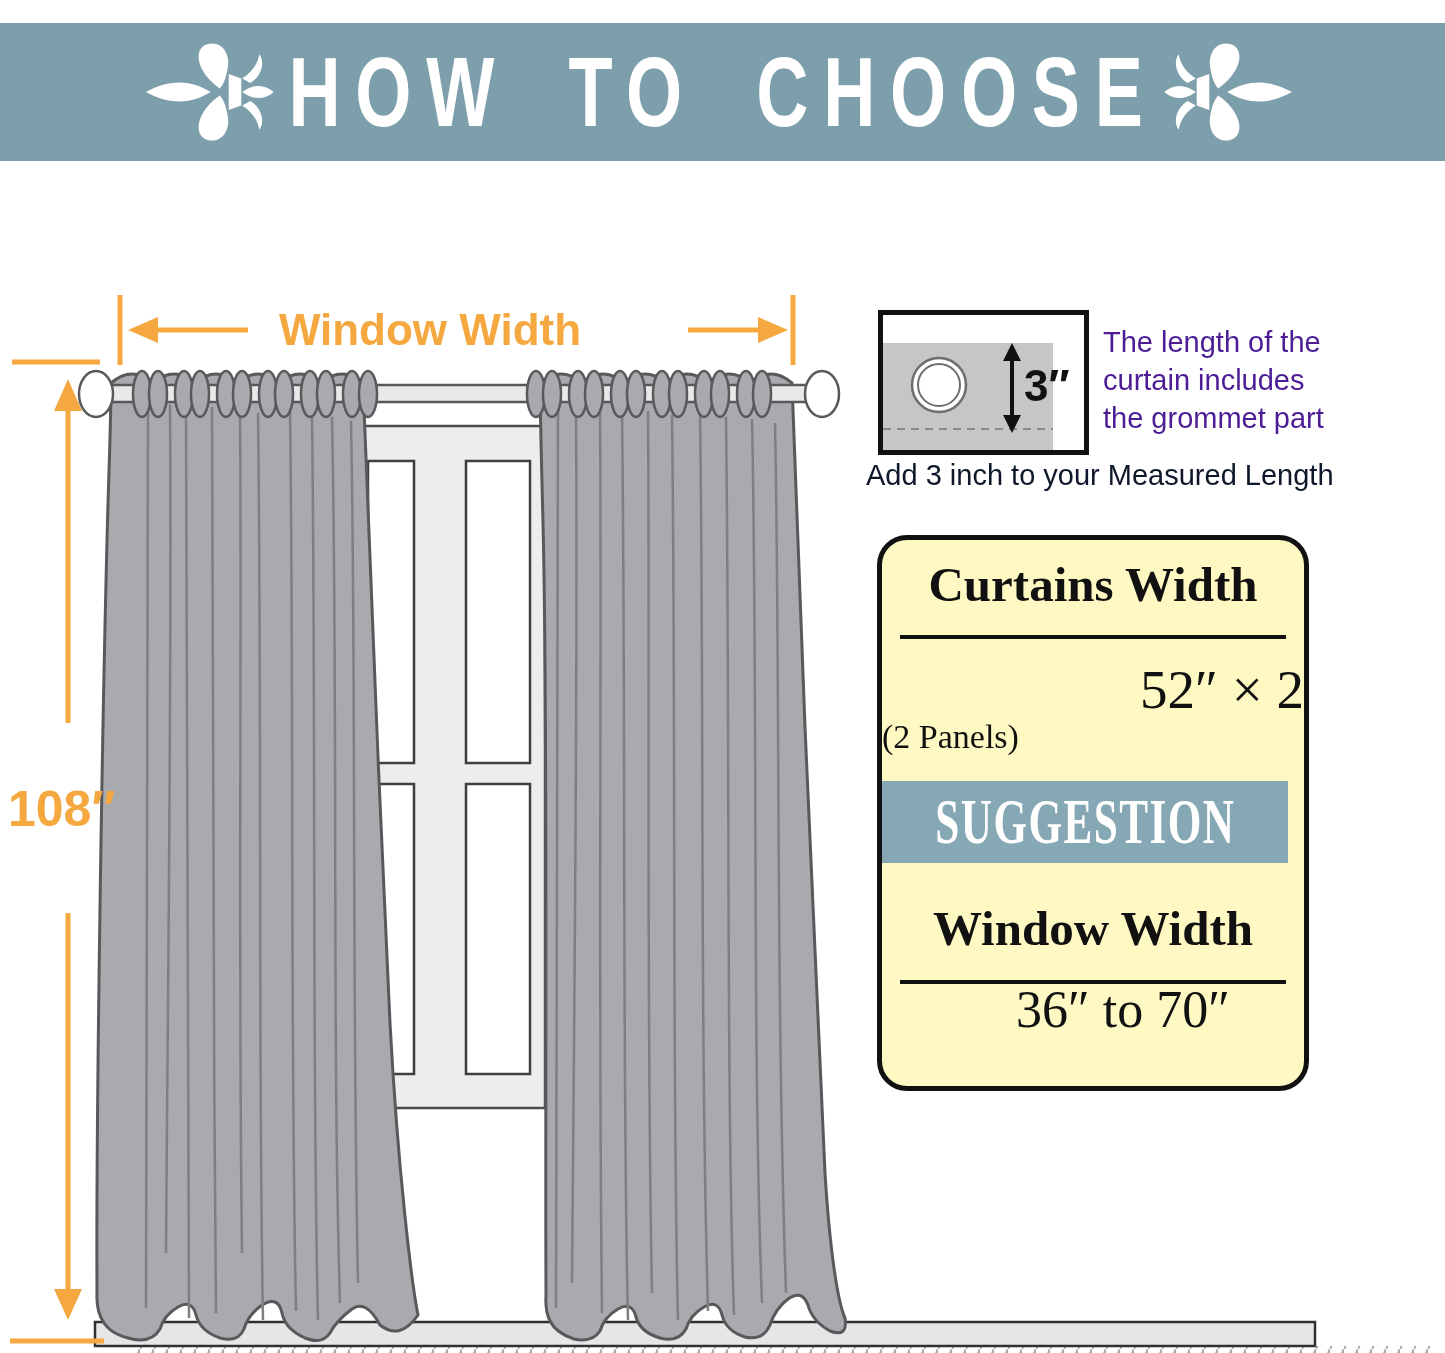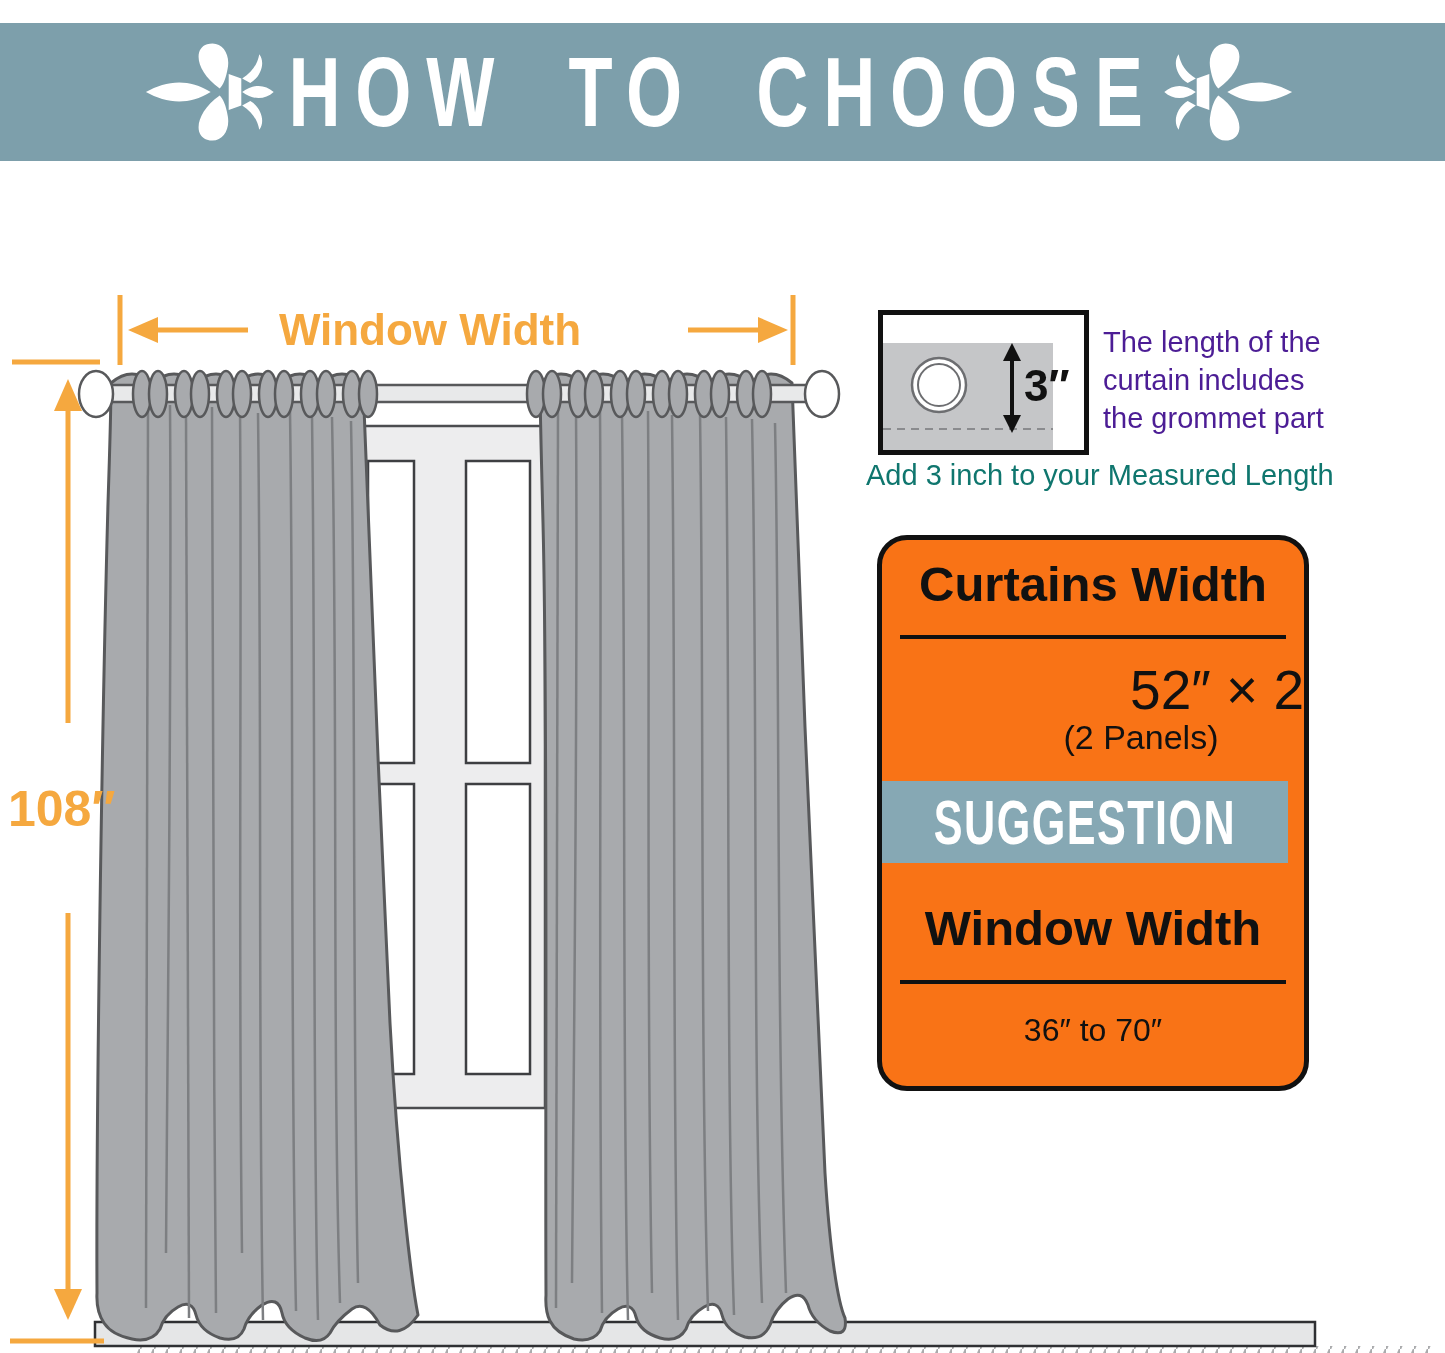--- a/index.html
+++ b/index.html
@@ -26,39 +26,39 @@
   .grommet-box{
     position:absolute;left:878px;top:287px;width:201px;height:135px;
     border:5px solid #111111;background:#ffffff;
   }
   .grommet-note{
     position:absolute;left:1103px;top:300px;width:260px;
     font-size:29px;line-height:38px;color:#4c1d95;white-space:pre-line;
   }
   .add-note{
     position:absolute;left:866px;top:436px;width:540px;
-    font-size:29px;color:#0f766e;white-space:nowrap;
+    font-size:29px;color:#0f172a;white-space:nowrap;
   }
   
   .suggestion-box{
     position:absolute;left:877px;top:512px;width:422px;height:546px;
-    border:5px solid #111111;border-radius:30px;background:#f97316;
+    border:5px solid #111111;border-radius:30px;background:#fef9c3;font-family:Liberation Serif, serif;
   }
   .sbox-heading{
     position:absolute;left:0;width:100%;text-align:center;
     font-weight:bold;color:#111111;font-size:49px;white-space:nowrap;
   }
   .sbox-divider{position:absolute;left:18px;right:18px;height:4px;background:#111111;}
   .sbox-value{
     position:absolute;left:0;width:100%;text-align:center;
     color:#111111;font-size:55px;white-space:nowrap;
   }
   .sbox-subvalue{
-    position:absolute;left:0;width:100%;text-align:center;
-    color:#111111;font-size:34px;white-space:nowrap;padding-left:48px;
+    position:absolute;left:0;width:100%;
+    color:#111111;font-size:34px;white-space:nowrap;
   }
   .sbox-band{
     position:absolute;left:0;right:16px;top:241px;height:82px;background:#86A8B4;
     display:flex;align-items:center;justify-content:center;
   }
   .sbox-band-label{
     color:#ffffff;font-weight:bold;font-size:60px;letter-spacing:2px;
     transform:scale(0.72,1.05);white-space:nowrap;
   }
   .footnote{
@@ -243,17 +243,17 @@
   <div class="suggestion-box">
     <div class="sbox-heading" style="top:16px;">Curtains Width</div>
     <div class="sbox-divider" style="top:95px;"></div>
     <div class="sbox-value" style="top:118px;text-align:right;">52″ × 2</div>
     <div class="sbox-subvalue" style="top:178px;">(2 Panels)</div>
     <div class="sbox-band">
       <div class="sbox-band-label">SUGGESTION</div>
     </div>
     <div class="sbox-heading" style="top:360px;">Window Width</div>
     <div class="sbox-divider" style="top:440px;"></div>
-    <div class="sbox-value" style="top:472px;font-size:32px;">36″ to 70″</div>
+    <div class="sbox-value" style="top:440px;font-size:52px;padding-left:30px;">36″ to 70″</div>
   </div>
 
 
 </div>
 
 </body></html>

